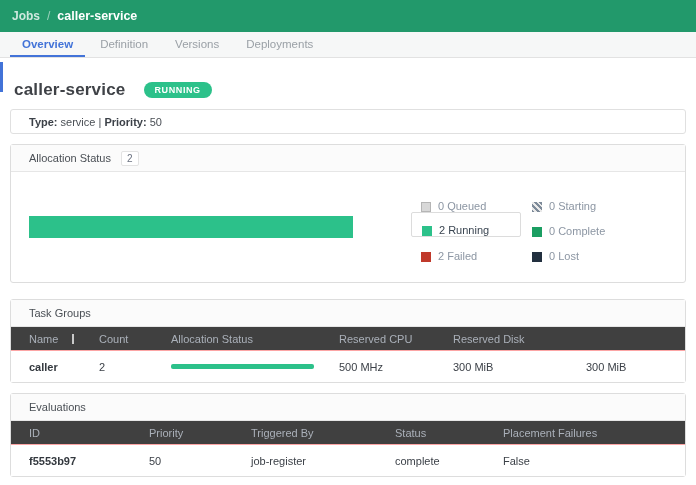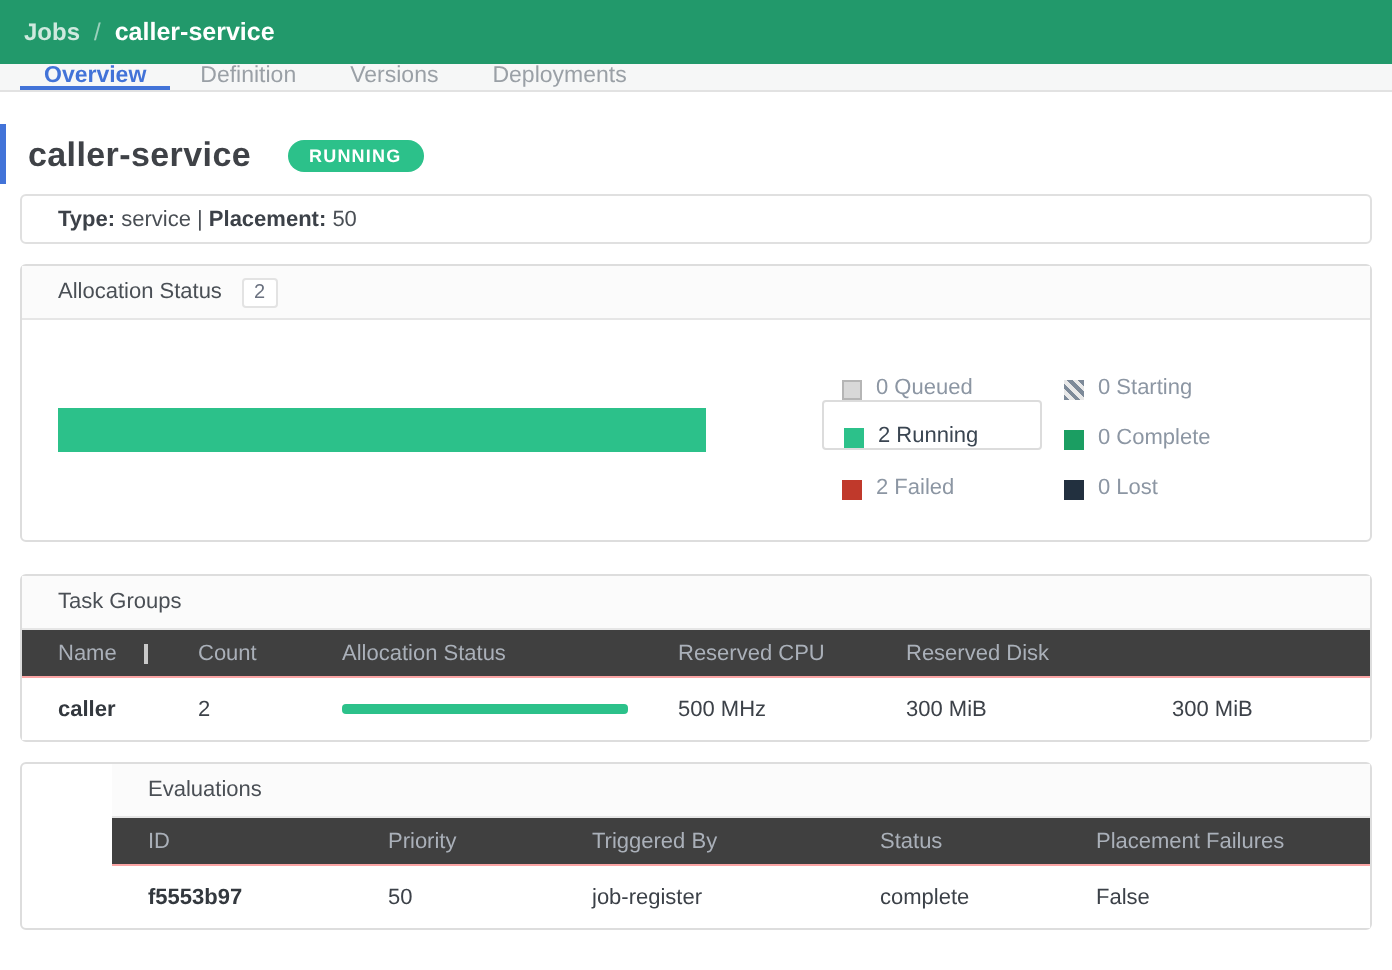--- a/index.html
+++ b/index.html
@@ -19,21 +19,21 @@
     align-items: center;
     padding-left: 12px;
     text-align: center;
   }
   .crumb-root { color: rgba(255,255,255,0.78); font-size: 12px; font-weight: 600; }
   .crumb-sep  { color: rgba(255,255,255,0.55); font-size: 12px; margin: 0 7px; }
   .crumb-cur  { color: #ffffff; font-size: 12.5px; font-weight: 700; }
 
   
   .tabbar {
-    height: 14px;
+    height: 26px;
     background: #f6f7f7;
     border-bottom: 1px solid #e2e2e2;
     display: flex;
     align-items: stretch;
     padding-left: 10px;
   }
   .tab {
     display: flex; align-items: center;
     padding: 0 12px;
     margin-right: 3px;
@@ -143,21 +143,21 @@
     border-bottom: 1px solid #fca5a5;
     height: 24px;
     font-size: 11px;
     color: #aab0b9;
   }
   .tbody-row { height: 31px; font-size: 11px; color: #3c4148; background: #fff; }
   .cell-name { font-weight: 600; color: #33383e; }
   .name-head { display: flex; align-items: center; }
   .sort-icon { display: inline-block; width: 1.5px; height: 10px; background: #c9c9c9; margin-left: 14px; }
   .mini-bar { width: 143px; height: 5px; border-radius: 2px; background: var(--running-green, #2cc18a); }
-  .ev-panel { margin-top: 10px; padding-left: 45px; }
+  .ev-panel { margin-top: 10px; }
 </style>
 </head>
 <body>
 
 <div class="topbar">
   <span class="crumb-root">Jobs</span>
   <span class="crumb-sep">/</span>
   <span class="crumb-cur">caller-service</span>
 </div>
 
@@ -177,21 +177,21 @@
     <span class="status-badge">RUNNING</span>
   </div>
 
   <div class="meta-box">
     <b>Type:</b>
     <span class="sp"> </span>
     <span>service</span>
     <span class="sp"> </span>
     <span>|</span>
     <span class="sp"> </span>
-    <b>Placement:</b>
+    <b>Priority:</b>
     <span class="sp"> </span>
     <span>50</span>
   </div>
 
   <div class="panel alloc-panel">
     <div class="panel-header">
       <span>Allocation Status</span>
       <span class="count-badge">2</span>
     </div>
     <div class="alloc-body">

